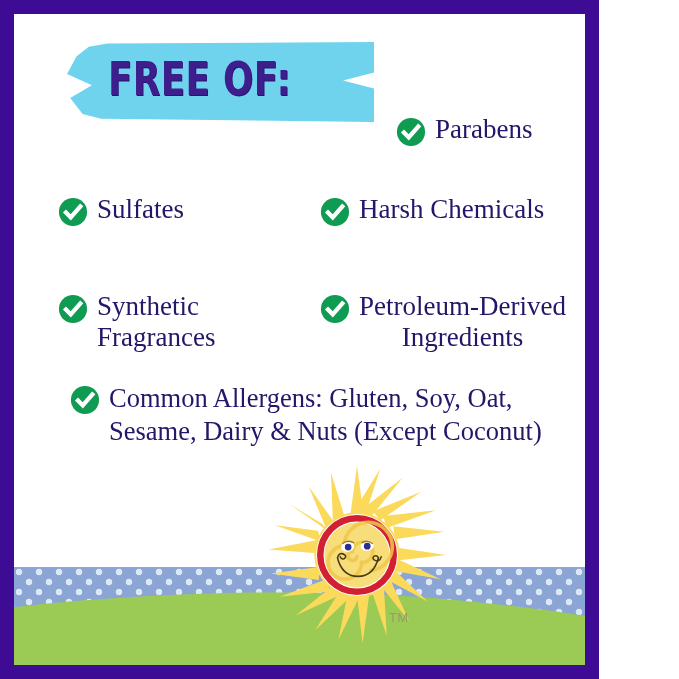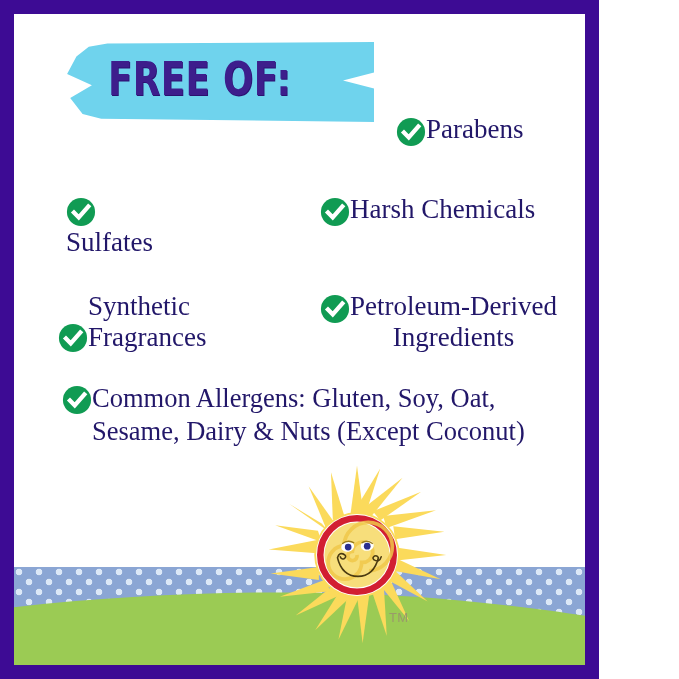--- a/index.html
+++ b/index.html
@@ -55,42 +55,43 @@
     transform-origin: left center;
     white-space: nowrap;
     text-shadow: 1px 1px 0 #2b1170;
   }
 
   
   .check-item {
     position: absolute;
     display: flex;
     align-items: flex-start;
+    gap: 9px;
   }
   .check-icon {
     flex: 0 0 auto;
     width: 30px;
     height: 30px;
     margin-top: 3px;
     display: block;
   }
   .check-label {
     color: #221769;
     font-family: "Liberation Serif", serif;
     font-size: 27px;
     line-height: 31px;
     white-space: pre-line;
   }
 
   #item-parabens   { left: 382px; top: 100px; }
-  #item-sulfates   { left:  52px; top: 180px; flex-direction: column; }
+  #item-sulfates   { left:  44px; top: 180px; }
   #item-harsh      { left: 306px; top: 180px; text-align: right; }
-  #item-synthetic  { left:  44px; top: 277px; align-items: flex-end; }
+  #item-synthetic  { left:  44px; top: 277px; }
   #item-petroleum  { left: 306px; top: 277px; text-align: center; }
-  #item-allergens  { left:  48px; top: 368px; }
+  #item-allergens  { left:  56px; top: 368px; }
 
   #item-allergens .check-label { font-size: 26.5px; line-height: 33px; }
 
   
   #scene {
     position: absolute;
     left: 0;
     right: 0;
     bottom: 0;
     height: 98px;

